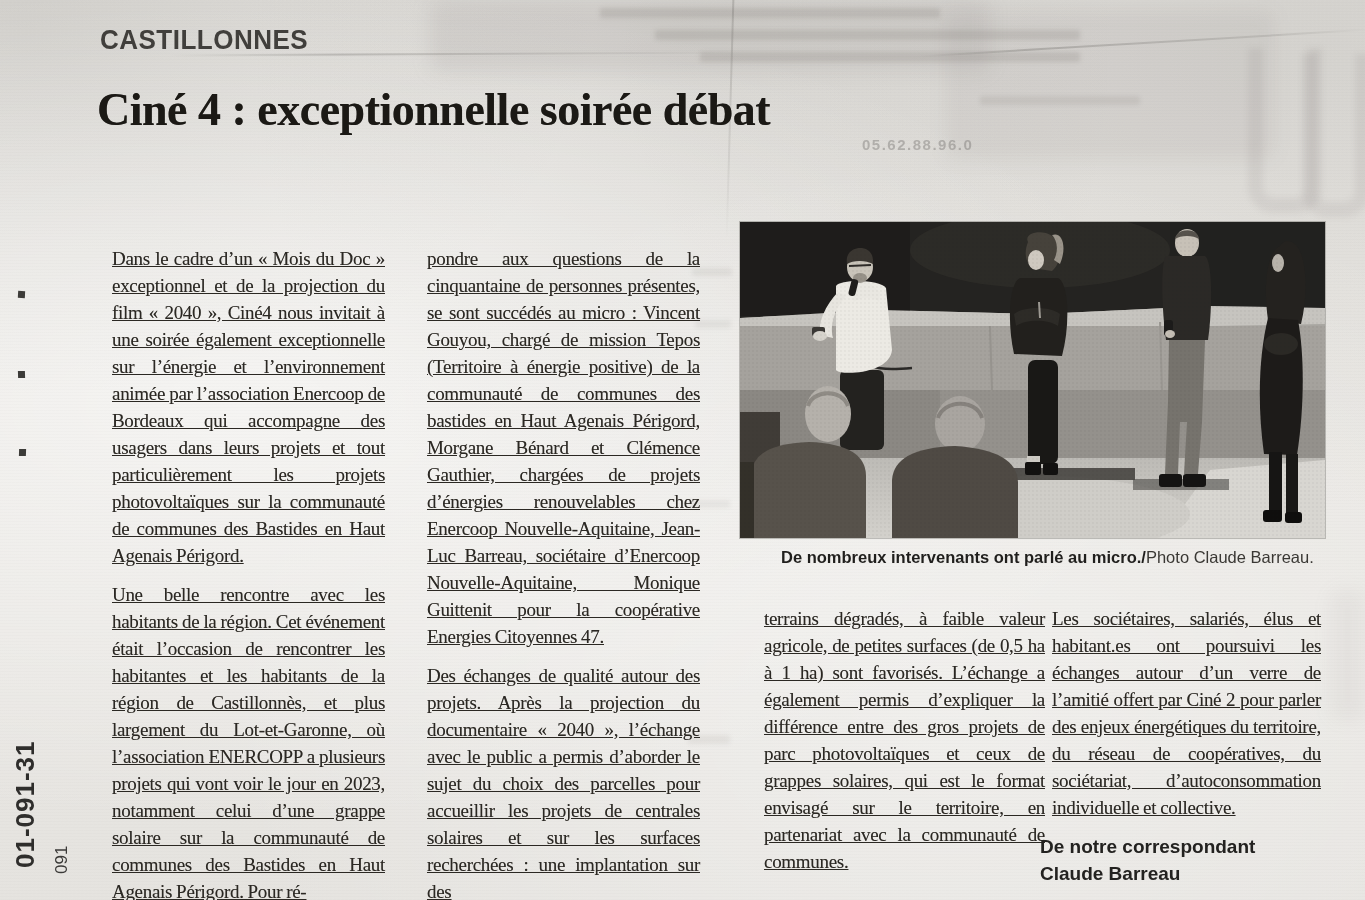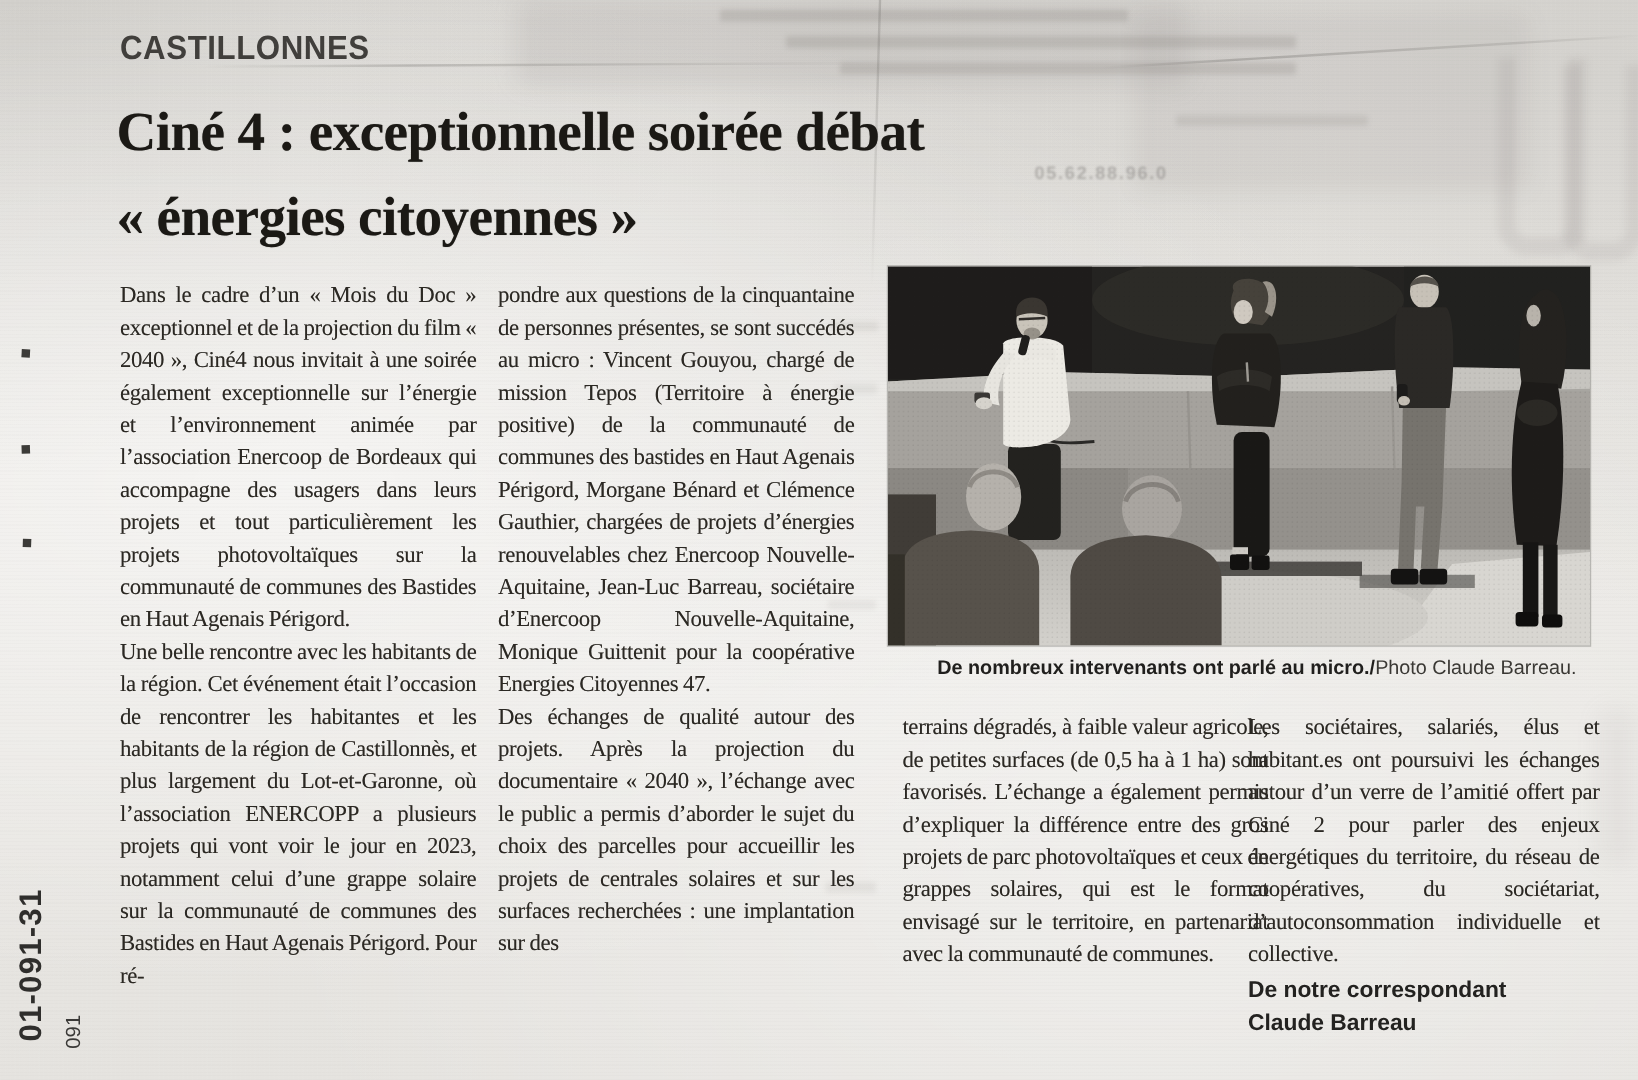--- a/index.html
+++ b/index.html
@@ -51,21 +51,21 @@
     position:absolute;left:97px;top:74px;width:1260px;
     font-weight:700;font-size:46px;line-height:71px;letter-spacing:-.5px;
     color:#1b1915;text-shadow:0 0 .6px rgba(20,18,14,.55);
   }
   
   .col{
     position:absolute;top:233px;width:297px;
     font-size:19px;line-height:27px;letter-spacing:-.3px;word-spacing:-.5px;
     color:#2b2823;text-align:justify;text-shadow:0 0 .4px rgba(30,27,22,.35);
   }
-  .col p{margin:0;}
+  .col p{margin:12px;text-decoration:underline;}
   #col1{left:100px;}
   #col2{left:415px;}
   #col3{left:752px;top:593px;width:305px;}
   #col4{left:1040px;top:593px;width:293px;}
   .byline{
     font-family:"Liberation Sans","DejaVu Sans",sans-serif;
     font-weight:700;font-size:19px;line-height:27px;color:#232220;
     text-align:left;letter-spacing:0;word-spacing:0;margin-top:3px;text-shadow:none;
   }
   
@@ -121,21 +121,20 @@
   <div class="regmark" style="left:18px;top:291px;transform:rotate(3deg);"></div>
   <div class="regmark" style="left:18px;top:371px;transform:rotate(-2deg);"></div>
   <div class="regmark" style="left:19px;top:449px;transform:rotate(2deg);"></div>
 
   <div class="code-vert">01-091-31</div>
   <div class="code-small">091</div>
 
   <div class="kicker">CASTILLONNES</div>
   <div class="headline">
     <div>Ciné 4 : exceptionnelle soirée débat</div>
-    <div>« énergies citoyennes »</div>
   </div>
 
   <div class="col" id="col1">
     <p>Dans le cadre d’un « Mois du Doc » exceptionnel et de la projection du film « 2040 », Ciné4 nous invitait à une soirée également exceptionnelle sur l’énergie et l’environnement animée par l’association Enercoop de Bordeaux qui accompagne des usagers dans leurs projets et tout particulièrement les projets photovoltaïques sur la communauté de communes des Bastides en Haut Agenais Périgord.</p>
     <p>Une belle rencontre avec les habitants de la région. Cet événement était l’occasion de rencontrer les habitantes et les habitants de la région de Castillonnès, et plus largement du Lot-et-Garonne, où l’association ENERCOPP a plusieurs projets qui vont voir le jour en 2023, notamment celui d’une grappe solaire sur la communauté de communes des Bastides en Haut Agenais Périgord. Pour ré-</p>
   </div>
   <div class="col" id="col2">
     <p>pondre aux questions de la cinquantaine de personnes présentes, se sont succédés au micro : Vincent Gouyou, chargé de mission Tepos (Territoire à énergie positive) de la communauté de communes des bastides en Haut Agenais Périgord, Morgane Bénard et Clémence Gauthier, chargées de projets d’énergies renouvelables chez Enercoop Nouvelle-Aquitaine, Jean-Luc Barreau, sociétaire d’Enercoop Nouvelle-Aquitaine, Monique Guittenit pour la coopérative Energies Citoyennes 47.</p>
     <p>Des échanges de qualité autour des projets. Après la projection du documentaire « 2040 », l’échange avec le public a permis d’aborder le sujet du choix des parcelles pour accueillir les projets de centrales solaires et sur les surfaces recherchées : une implantation sur des</p>
   </div>

